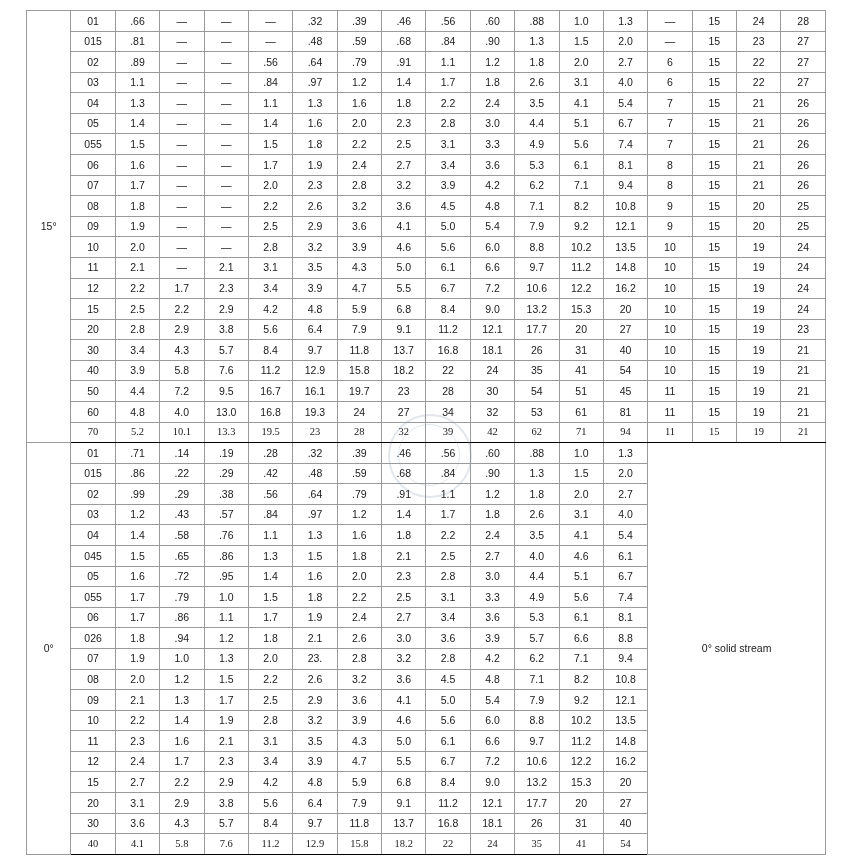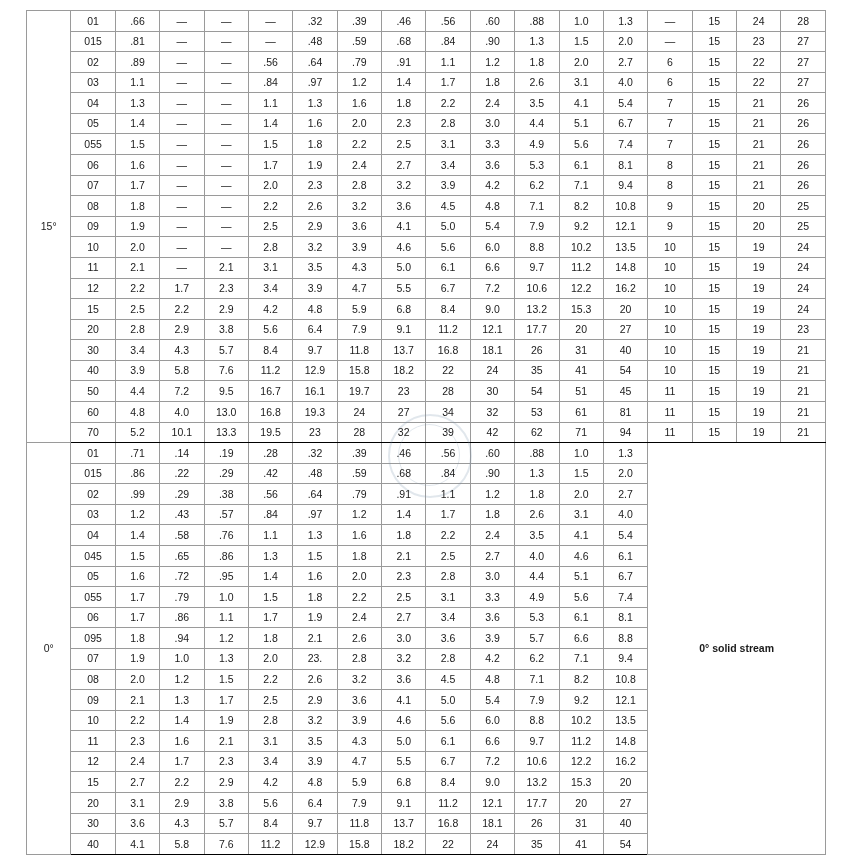--- a/index.html
+++ b/index.html
@@ -47,26 +47,26 @@
     border-right: 1.6px solid #000;
     font-size: 11px;
     margin-top: 8px;
   }
   td.sizecol {
     border-left: 1.6px solid #000;
     margin-top: 8px;
   }
   tr.section-end td {
     border-bottom: 1.6px solid #000;
+    font-family: Liberation Serif, serif;
   }
   td.solid-note {
     font-size: 11.5px;
     border-left: 1.6px solid #000;
     vertical-align: middle;
-    font-weight: bold;
   }
   .watermark {
     position: absolute;
     left: 0;
     top: 0;
     width: 850px;
     height: 865px;
     pointer-events: none;
     z-index: 1;
   }
@@ -652,21 +652,21 @@
           <td>1.9</td>
           <td>2.4</td>
           <td>2.7</td>
           <td>3.4</td>
           <td>3.6</td>
           <td>5.3</td>
           <td>6.1</td>
           <td>8.1</td>
         </tr>
         <tr>
-          <td class="sizecol">095</td>
+          <td class="sizecol">026</td>
           <td>1.8</td>
           <td>.94</td>
           <td>1.2</td>
           <td>1.8</td>
           <td>2.1</td>
           <td>2.6</td>
           <td>3.0</td>
           <td>3.6</td>
           <td>3.9</td>
           <td>5.7</td>

